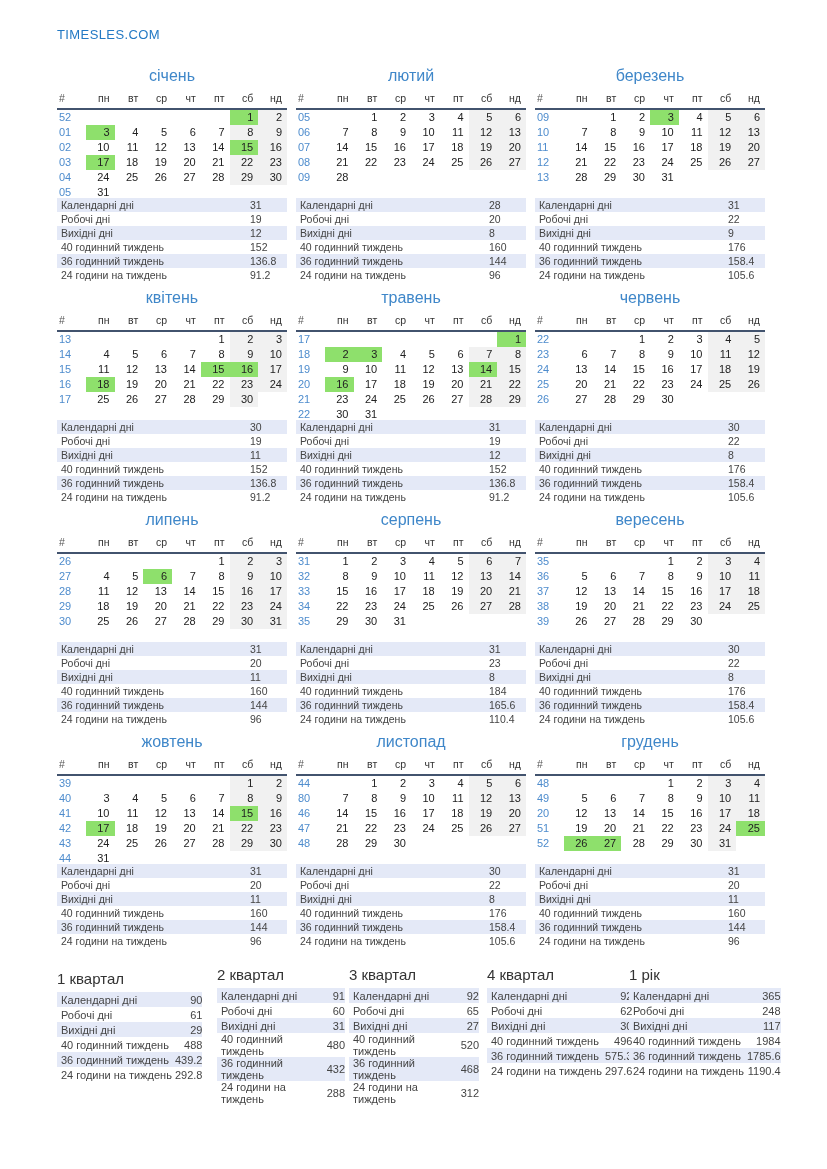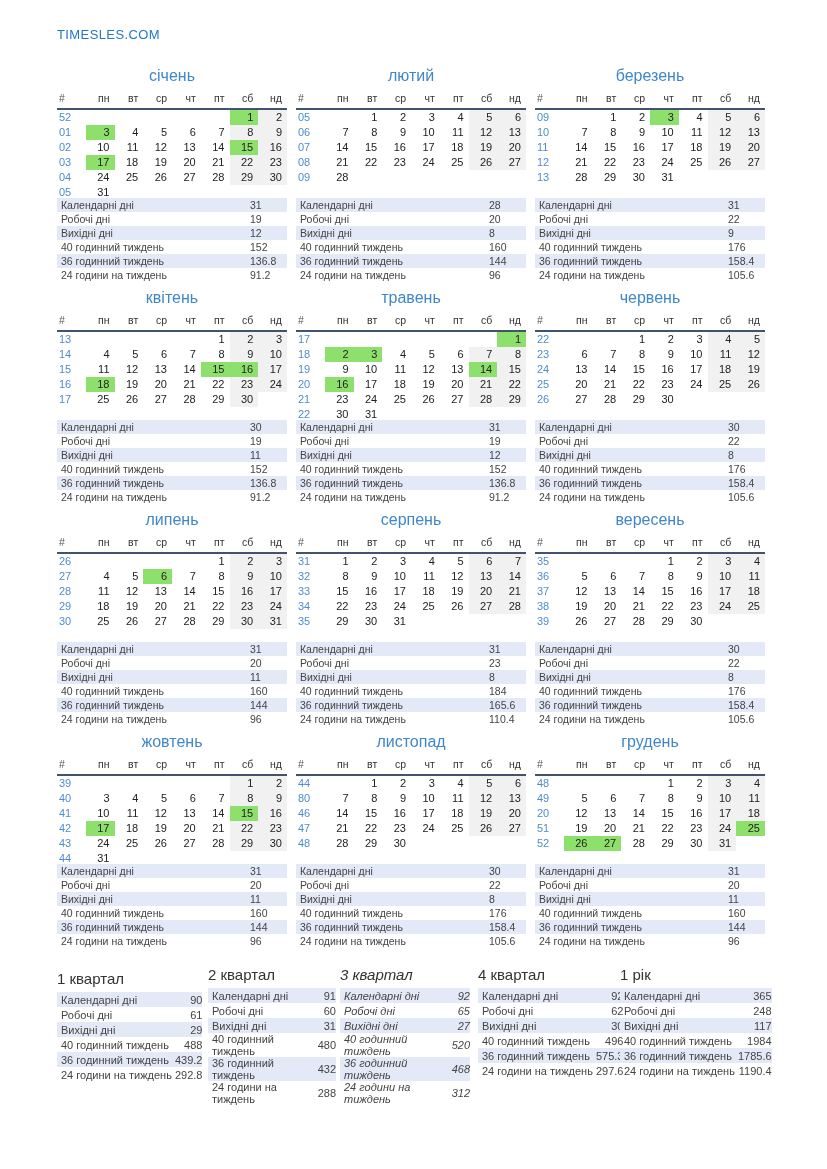--- a/index.html
+++ b/index.html
@@ -29,22 +29,22 @@
   table.stats { border-collapse:collapse; width:100%; }
   .stats tr:nth-child(odd) { background:var(--rowalt,#e4e9f7); }
   .stats td { font-size:10.5px; color:#444; height:14px; padding:0; vertical-align:middle; }
   .stats td.lbl { padding-left:4px; }
   .month .stats td.val { width:37px; text-align:left; }
 
   .summary { display:flex; align-items:flex-start; margin:18px 0 0 57px; }
   .sblock .stats td { height:15px; font-size:11px; }
   .sblock .stats td.val { text-align:right; white-space:nowrap; padding-left:3px; }
   .sb1 { width:143px; }
-  .sb2 { width:128px; margin-left:8px; }
-  .sb3 { width:130px; margin-left:4px;font-style:italic; }
+  .sb2 { width:128px; margin-left:17px; }
+  .sb3 { width:130px; margin-left:4px; }
   .sb4 { width:138px; margin-left:8px; }
   .sb5 { width:148px; margin-left:4px; }
   .sb1 .stats td.lbl, .sb4 .stats td.lbl, .sb5 .stats td.lbl { white-space:nowrap; }
   .summary-title { font-size:15px; color:#333; margin-bottom:5px; }
   .sb1 .summary-title { margin-top:4px; }
 </style>
 </head>
 <body>
 
 <div class="page">

